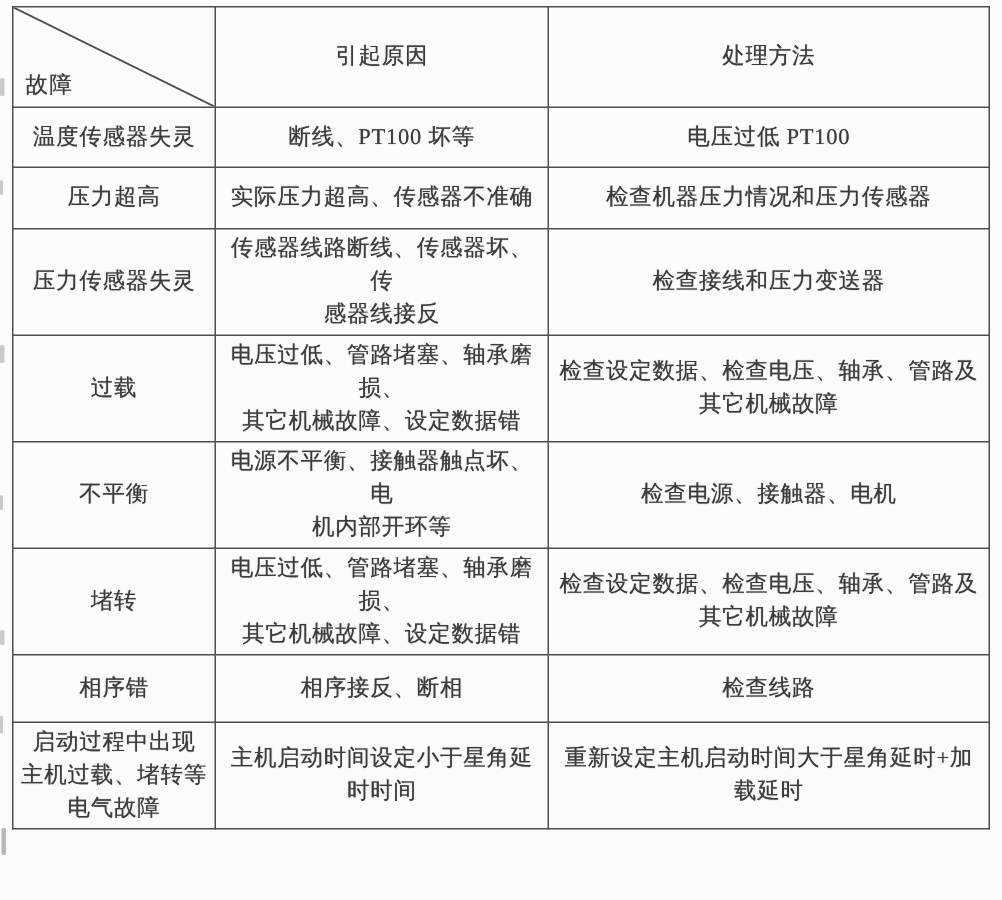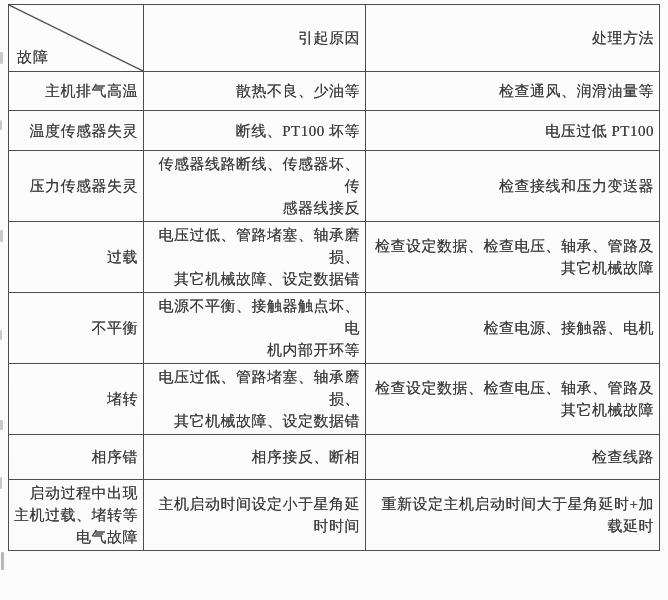--- a/index.html
+++ b/index.html
@@ -20,21 +20,21 @@
   table.fault-table {
     position: absolute;
     left: 8px;
     top: 4px;
     width: 651px;
     border-collapse: collapse;
     table-layout: fixed;
   }
   .fault-table td {
     border: 1.5px solid #4d4d4d;
-    text-align: right;
+    text-align: center;
     vertical-align: middle;
     white-space: pre-line;
     font-size: 15px;
     line-height: 22px;
     letter-spacing: 0.5px;
     color: #3c3c3c;
     text-shadow: 0 0 0.6px rgba(70,70,70,0.85);
     padding: 2px 5px;
   }
   .fault-table td.diag-cell {
@@ -98,29 +98,29 @@
         <td class="diag-cell">
           <svg class="diag-svg" viewBox="0 0 100 100" preserveAspectRatio="none" aria-hidden="true">
             <line x1="0" y1="0" x2="100" y2="100" vector-effect="non-scaling-stroke"></line>
           </svg>
           <span class="diag-label">故障</span>
         </td>
         <td>引起原因</td>
         <td>处理方法</td>
       </tr>
 
-      <tr style="height:39px">
-        <td>主机排气高温</td>
-        <td>散热不良、少油等</td>
-        <td>检查通风、润滑油量等</td>
-      </tr>
       <tr style="height:40px">
         <td>温度传感器失灵</td>
         <td>断线、PT100 坏等</td>
         <td>电压过低 PT100</td>
+      </tr>
+      <tr style="height:41px">
+        <td>压力超高</td>
+        <td>实际压力超高、传感器不准确</td>
+        <td>检查机器压力情况和压力传感器</td>
       </tr>
       <tr style="height:50px">
         <td>压力传感器失灵</td>
         <td>传感器线路断线、传感器坏、传
 感器线接反</td>
         <td>检查接线和压力变送器</td>
       </tr>
       <tr style="height:47px">
         <td>过载</td>
         <td>电压过低、管路堵塞、轴承磨损、

